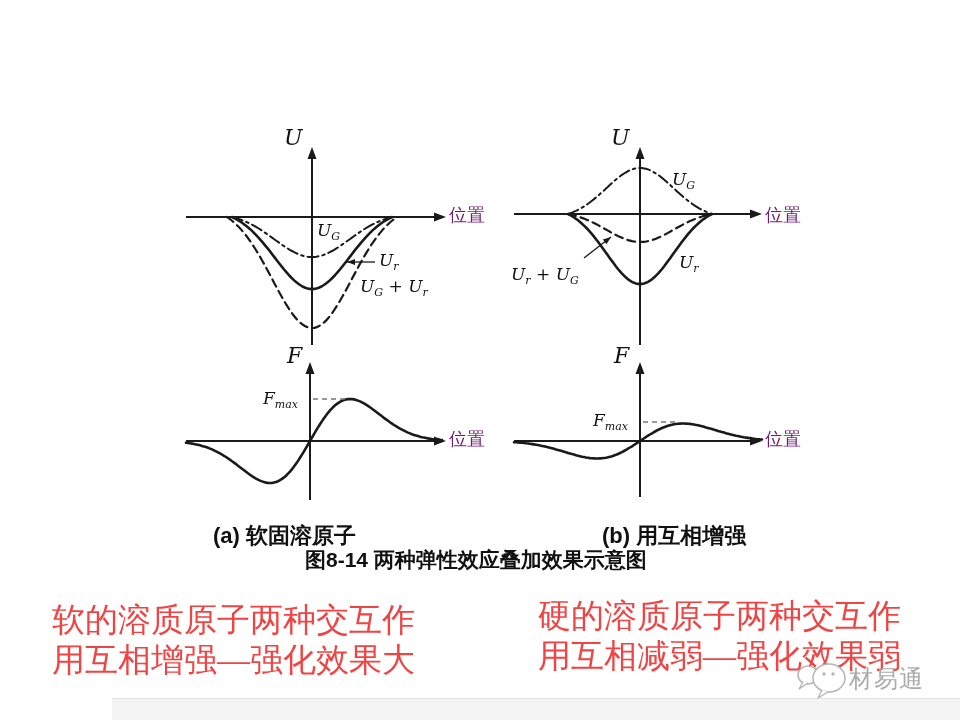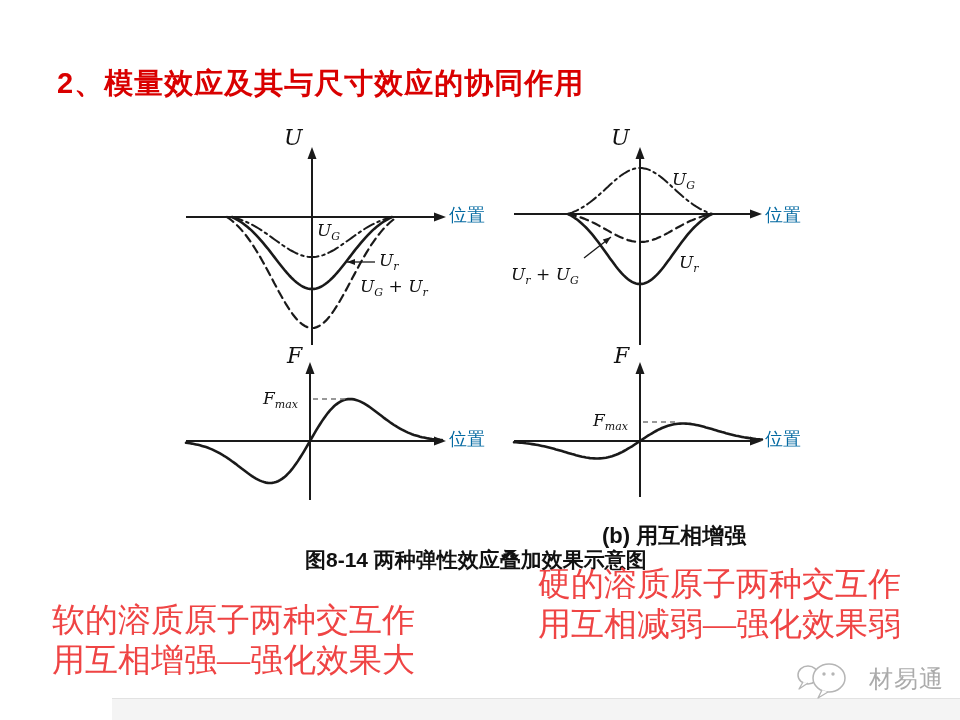--- a/index.html
+++ b/index.html
@@ -11,43 +11,42 @@
     position:absolute;left:57px;top:64px;margin:0;
     font-size:29px;font-weight:bold;letter-spacing:1px;
     color:var(--title-color,#d90000);
     font-family:"Liberation Sans",sans-serif;
   }
   #fig-svg{position:absolute;left:0;top:0;pointer-events:none;}
   .flabel{position:absolute;color:#111;white-space:nowrap;}
   .math{font:italic 17px "DejaVu Serif",serif;}
   .math sub{font-size:11px;font-style:italic;}
   .math-lg{font:italic 22px "DejaVu Serif",serif;}
-  .cjk{font:18px "Liberation Sans",sans-serif;color:#0369a1;}
+  .cjk{font:18px "Liberation Sans",sans-serif;color:#701a75;}
   .cap{position:absolute;font-size:22px;font-weight:bold;color:#111;white-space:nowrap;}
   .figcap{position:absolute;font-size:21px;font-weight:bold;color:#111;white-space:nowrap;}
   .conclusion{
     position:absolute;font-size:33px;line-height:40px;color:#ef4444;
     white-space:pre-line;font-family:"Liberation Serif",serif;
   }
   .footer-band{
     position:absolute;left:112px;top:698px;width:848px;height:22px;
     background:#f4f4f4;border-top:1px solid #e2e2e2;
   }
   .watermark{
-    position:absolute;left:795px;top:658px;display:flex;align-items:center;gap:20px;
+    position:absolute;left:795px;top:658px;display:flex;align-items:center;gap:0;
     color:var(--watermark-color,#ababab);
   }
   .watermark-text{font-size:24px;letter-spacing:1px;font-family:"Liberation Sans",sans-serif;}
 </style>
 </head>
 <body>
 
 <div class="slide" style="--title-color: #d90000; --ink: #1a1a1a; --leader-color: #777777; --watermark-color: #ababab;">
 
-  <h1 class="title">2、模量效应及其与尺寸效应的协同作用</h1>
 
   <svg id="fig-svg" width="960" height="720" viewBox="0 0 960 720">
       <g>
         <line x1="186" y1="217" x2="437" y2="217" stroke="#1a1a1a" stroke-width="2"></line>
         <polygon points="446,217 434.0,221.5 434.0,212.5" fill="#1a1a1a"></polygon>
         <line x1="312" y1="345" x2="312" y2="156" stroke="#1a1a1a" stroke-width="2"></line>
         <polygon points="312,147 316.5,159.0 307.5,159.0" fill="#1a1a1a"></polygon>
         <path d="M232.0 217.0 L 234.2 217.6 L 236.4 218.3 L 238.7 219.0 L 240.9 219.8 L 243.1 220.6 L 245.3 221.5 L 247.6 222.5 L 249.8 223.6 L 252.0 224.7 L 254.2 225.9 L 256.4 227.2 L 258.7 228.5 L 260.9 229.9 L 263.1 231.4 L 265.3 232.9 L 267.6 234.4 L 269.8 236.0 L 272.0 237.6 L 274.2 239.2 L 276.4 240.8 L 278.7 242.4 L 280.9 243.9 L 283.1 245.5 L 285.3 247.0 L 287.6 248.4 L 289.8 249.8 L 292.0 251.0 L 294.2 252.2 L 296.4 253.3 L 298.7 254.2 L 300.9 255.1 L 303.1 255.8 L 305.3 256.3 L 307.6 256.7 L 309.8 256.9 L 312.0 257.0 L 314.2 256.9 L 316.4 256.7 L 318.7 256.3 L 320.9 255.8 L 323.1 255.1 L 325.3 254.2 L 327.6 253.3 L 329.8 252.2 L 332.0 251.0 L 334.2 249.8 L 336.4 248.4 L 338.7 247.0 L 340.9 245.5 L 343.1 243.9 L 345.3 242.4 L 347.6 240.8 L 349.8 239.2 L 352.0 237.6 L 354.2 236.0 L 356.4 234.4 L 358.7 232.9 L 360.9 231.4 L 363.1 229.9 L 365.3 228.5 L 367.6 227.2 L 369.8 225.9 L 372.0 224.7 L 374.2 223.6 L 376.4 222.5 L 378.7 221.5 L 380.9 220.6 L 383.1 219.8 L 385.3 219.0 L 387.6 218.3 L 389.8 217.6 L 392.0 217.0" fill="none" stroke="#1a1a1a" stroke-width="2" stroke-linecap="round" stroke-dasharray="11 4 2.5 4"></path>
         <path d="M232.0 217.0 L 234.2 218.1 L 236.4 219.3 L 238.7 220.6 L 240.9 222.0 L 243.1 223.5 L 245.3 225.2 L 247.6 227.0 L 249.8 228.9 L 252.0 230.9 L 254.2 233.1 L 256.4 235.4 L 258.7 237.8 L 260.9 240.3 L 263.1 242.9 L 265.3 245.6 L 267.6 248.3 L 269.8 251.1 L 272.0 254.0 L 274.2 256.9 L 276.4 259.8 L 278.7 262.7 L 280.9 265.5 L 283.1 268.3 L 285.3 271.0 L 287.6 273.5 L 289.8 276.0 L 292.0 278.3 L 294.2 280.4 L 296.4 282.3 L 298.7 284.0 L 300.9 285.5 L 303.1 286.8 L 305.3 287.7 L 307.6 288.4 L 309.8 288.9 L 312.0 289.0 L 314.2 288.9 L 316.4 288.4 L 318.7 287.7 L 320.9 286.8 L 323.1 285.5 L 325.3 284.0 L 327.6 282.3 L 329.8 280.4 L 332.0 278.3 L 334.2 276.0 L 336.4 273.5 L 338.7 271.0 L 340.9 268.3 L 343.1 265.5 L 345.3 262.7 L 347.6 259.8 L 349.8 256.9 L 352.0 254.0 L 354.2 251.1 L 356.4 248.3 L 358.7 245.6 L 360.9 242.9 L 363.1 240.3 L 365.3 237.8 L 367.6 235.4 L 369.8 233.1 L 372.0 230.9 L 374.2 228.9 L 376.4 227.0 L 378.7 225.2 L 380.9 223.5 L 383.1 222.0 L 385.3 220.6 L 387.6 219.3 L 389.8 218.1 L 392.0 217.0" fill="none" stroke="#1a1a1a" stroke-width="2.6" stroke-linecap="round"></path>
         <path d="M227.0 217.0 L 229.4 218.7 L 231.7 220.5 L 234.1 222.5 L 236.4 224.7 L 238.8 227.0 L 241.2 229.6 L 243.5 232.4 L 245.9 235.3 L 248.3 238.5 L 250.6 241.8 L 253.0 245.3 L 255.3 249.0 L 257.7 252.9 L 260.1 256.9 L 262.4 261.0 L 264.8 265.3 L 267.1 269.6 L 269.5 274.1 L 271.9 278.5 L 274.2 283.0 L 276.6 287.4 L 278.9 291.8 L 281.3 296.0 L 283.7 300.2 L 286.0 304.2 L 288.4 307.9 L 290.8 311.5 L 293.1 314.8 L 295.5 317.7 L 297.8 320.4 L 300.2 322.6 L 302.6 324.5 L 304.9 326.0 L 307.3 327.1 L 309.6 327.8 L 312.0 328.0 L 314.4 327.8 L 316.7 327.1 L 319.1 326.0 L 321.4 324.5 L 323.8 322.6 L 326.2 320.4 L 328.5 317.7 L 330.9 314.8 L 333.3 311.5 L 335.6 307.9 L 338.0 304.2 L 340.3 300.2 L 342.7 296.0 L 345.1 291.8 L 347.4 287.4 L 349.8 283.0 L 352.1 278.5 L 354.5 274.1 L 356.9 269.6 L 359.2 265.3 L 361.6 261.0 L 363.9 256.9 L 366.3 252.9 L 368.7 249.0 L 371.0 245.3 L 373.4 241.8 L 375.8 238.5 L 378.1 235.3 L 380.5 232.4 L 382.8 229.6 L 385.2 227.0 L 387.6 224.7 L 389.9 222.5 L 392.3 220.5 L 394.6 218.7 L 397.0 217.0" fill="none" stroke="#1a1a1a" stroke-width="2.2" stroke-linecap="round" stroke-dasharray="8 5"></path>
@@ -95,26 +94,27 @@
       <div class="flabel math" style="left: 679px; top: 252px;">U<sub>r</sub></div>
       <div class="flabel math" style="left: 511px; top: 264px;">U<sub>r</sub> + U<sub>G</sub></div>
       <div class="flabel math-lg" style="left: 287px; top: 343px;">F</div>
       <div class="flabel math" style="left: 263px; top: 388px;">F<sub>max</sub></div>
       <div class="flabel cjk" style="left: 449px; top: 427px;">位置</div>
       <div class="flabel math-lg" style="left: 614px; top: 343px;">F</div>
       <div class="flabel math" style="left: 593px; top: 410px;">F<sub>max</sub></div>
       <div class="flabel cjk" style="left: 765px; top: 427px;">位置</div>
     </div>
 
+  <div class="cap" style="left:213px;top:521px">(a) 软固溶原子</div>
   <div class="cap" style="left:602px;top:521px">(b) 用互相增强</div>
   <div class="figcap" style="left:305px;top:546px">图8-14 两种弹性效应叠加效果示意图</div>
 
   <div class="conclusion" style="left:52px;top:600px">软的溶质原子两种交互作
 用互相增强—强化效果大</div>
-  <div class="conclusion" style="left:538px;top:564px">硬的溶质原子两种交互作
+  <div class="conclusion" style="left:538px;top:596px">硬的溶质原子两种交互作
 用互相减弱—强化效果弱</div>
 
   <div class="footer-band"></div>
 
   <div class="watermark">
     <svg width="54" height="42" viewBox="0 0 54 42">
       <ellipse cx="13" cy="17" rx="10" ry="9" fill="#ffffff" stroke="#b5b5b5" stroke-width="1.5"></ellipse>
       <path d="M8 24 L4 31 L13 25" fill="#ffffff" stroke="#b5b5b5" stroke-width="1.3" stroke-linejoin="round"></path>
       <ellipse cx="34" cy="20" rx="16" ry="14" fill="#ffffff" stroke="#b5b5b5" stroke-width="1.5"></ellipse>
       <path d="M27 32 L23 40 L33 34" fill="#ffffff" stroke="#b5b5b5" stroke-width="1.3" stroke-linejoin="round"></path>

